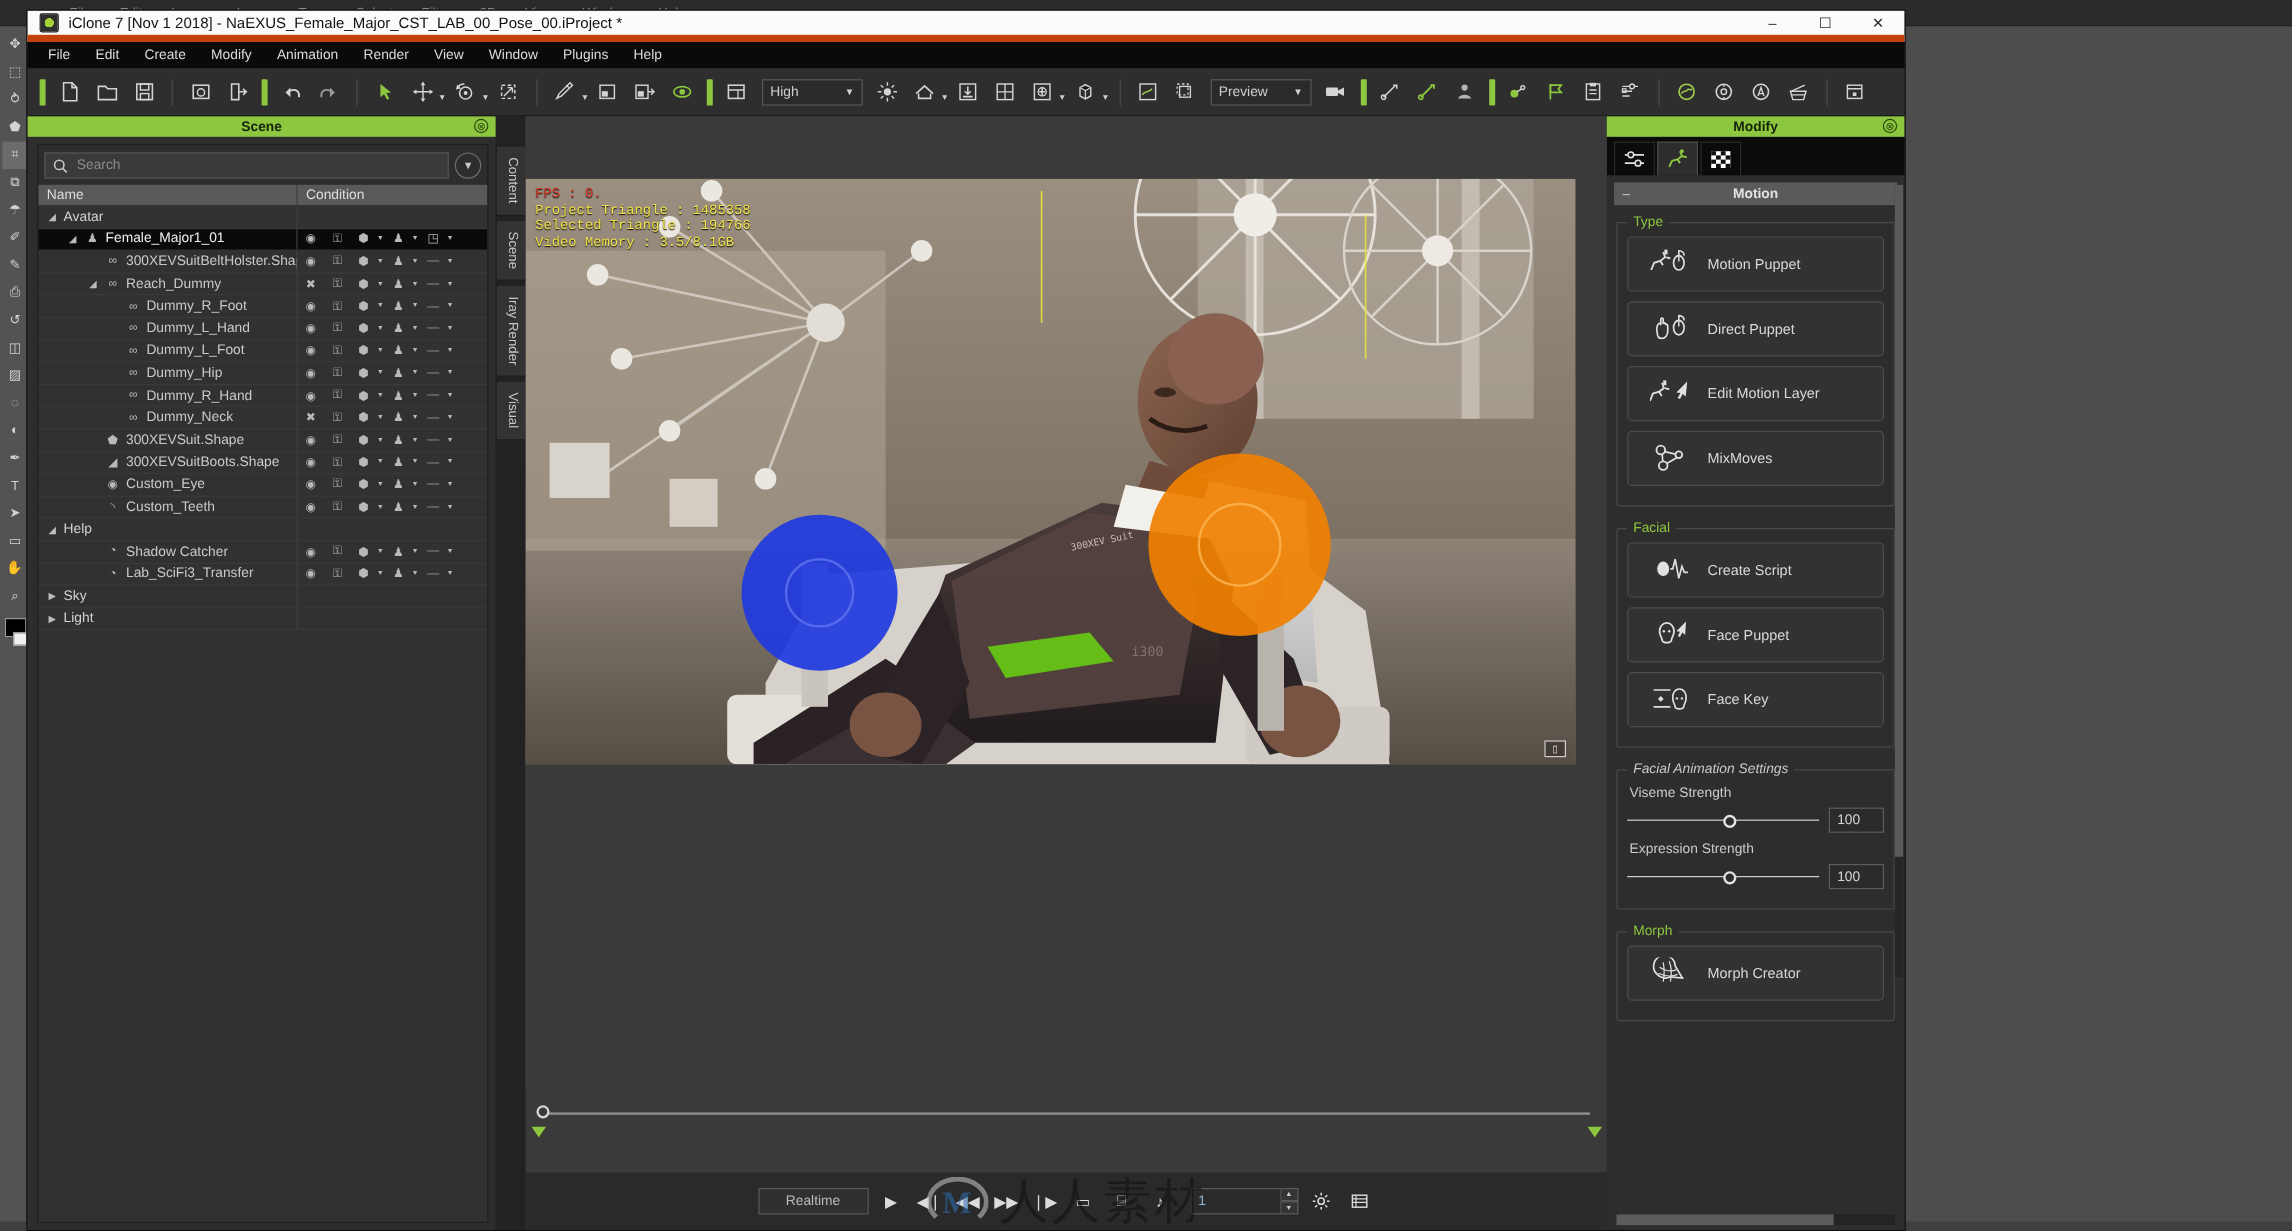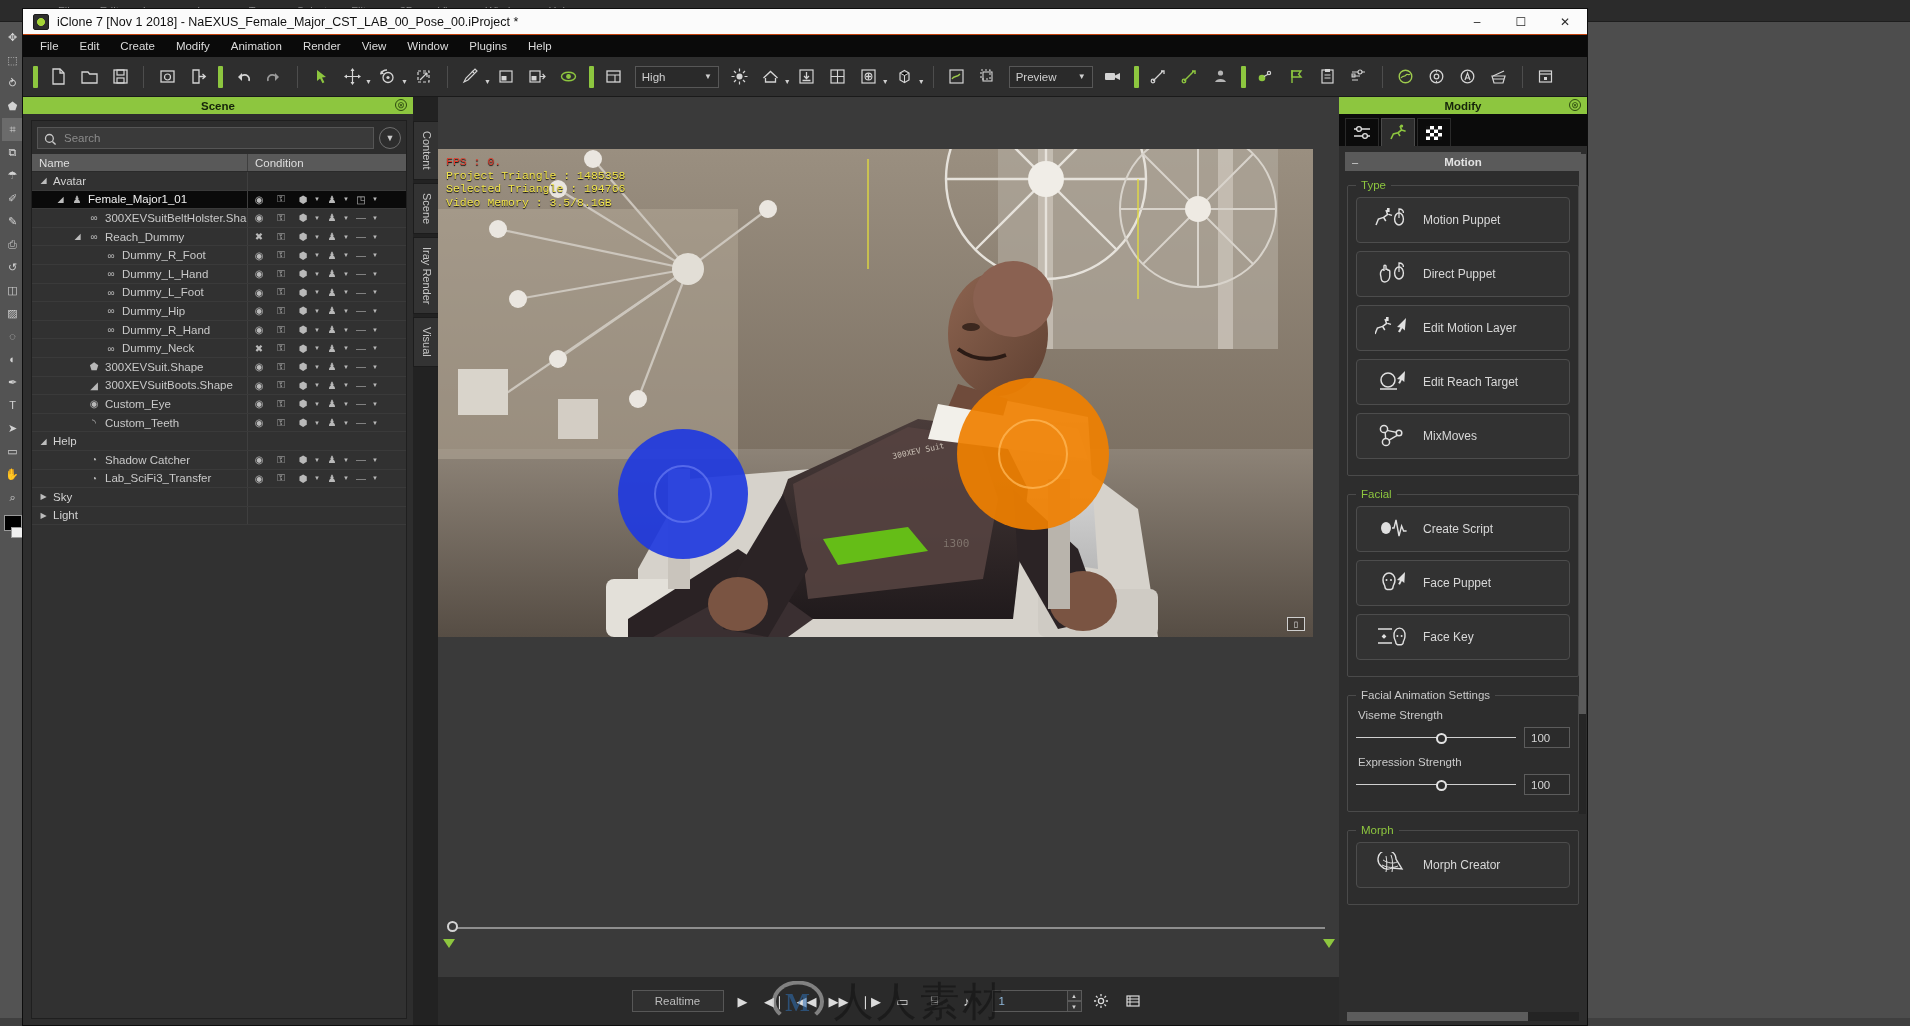--- a/index.html
+++ b/index.html
@@ -37,21 +37,21 @@
 
   
   #iclone {
     position: absolute; left: 22px; top: 8px; width: 1566px; height: 1018px;
     background: #2d2d2d; border: 1px solid #0d0d0d;
     display: flex; flex-direction: column;
   }
   
   #titlebar {
     height: 26px; background: #fbfbfb; display: flex; align-items: center;
-    border-bottom: 1px solid #c2410c; flex: 0 0 26px;
+    border-bottom: 6px solid #c2410c; flex: 0 0 26px;
   }
   #tb-icon {
     width: 16px; height: 16px; margin-left: 10px; margin-right: 8px;
     background: radial-gradient(circle at 50% 50%, #a4d436 0 38%, #2e2e2e 40% 100%);
     border: 1px solid #1b1b1b; border-radius: 2px; position: relative;
   }
   #tb-title { font-size: 12.5px; color: #101010; white-space: nowrap; }
   #tb-btns { margin-left: auto; display: flex; }
   .tb-btn {
     width: 44px; height: 26px; display: flex; align-items: center; justify-content: center;
@@ -235,21 +235,21 @@
   .mp-tab.active { background: #2d2d2d; border-color: #4a4a4a; }
   #mp-scroll { flex: 1 1 auto; overflow: hidden; position: relative; padding: 6px 6px 0 6px; }
   .sec-head {
     height: 19px; background: #5a5a5a; display: flex; align-items: center;
     justify-content: center; position: relative; margin-bottom: 8px;
   }
   .sec-head .txt { font-size: 11.5px; color: #e2e2e2; font-weight: bold; }
   .sec-head .mn { position: absolute; left: 7px; color: #d8d8d8; font-size: 11px; line-height: 10px; }
   fieldset.grp { border: 1px solid #4a4a4a; border-radius: 2px; margin: 0 2px 12px; padding: 6px 8px 8px; }
   fieldset.grp > legend { font-size: 11.5px; color: #8dc63f; padding: 0 5px; }
-  fieldset.grp.plain > legend { color: #c9c9c9; }
+  fieldset.grp.plain > legend { color: #c9c9c9; font-style: italic; }
   .bigbtn {
     height: 46px; border: 1px solid #4d4d4d; border-radius: 4px; background: #323232;
     display: flex; align-items: center; margin-bottom: 8px; padding-left: 18px; gap: 14px;
   }
   .bigbtn .lbl { font-size: 12px; color: #d8d8d8; }
   .bigbtn .ic { width: 34px; display: flex; align-items: center; justify-content: center; }
   .slider-label { font-size: 11.5px; color: #cacaca; margin: 2px 0 6px 2px; }
   .slider-row { display: flex; align-items: center; gap: 8px; margin-bottom: 8px; justify-content: flex-end; }
   .slider { flex: 1; height: 14px; position: relative; }
   .slider .bar { position: absolute; left: 0; right: 0; top: 6px; height: 1px; background: #cfcfcf; }
@@ -1165,30 +1165,20 @@
                   <path d="M10 4l1.6 4.4-4 3 2.2 3.6M7.6 11.4L2.4 13 0 19M12.6 8.4L16 9.4" stroke="#e0e0e0" stroke-width="1.5" fill="none"></path>
                   <rect x="11" y="2" width="2.6" height="4" fill="#e0e0e0"></rect>
                   <path d="M31 3l-9 9 3.4.4L23 16.6l2 .9 2.2-4.2 2.6 2.2z" fill="#e0e0e0"></path>
                 </svg>
             </span>
             <span class="lbl">Edit Motion Layer</span>
           </div>
           <div class="bigbtn">
             <span class="ic">
               <svg width="34" height="26" viewBox="0 0 34 26">
-                  <circle cx="13" cy="11" r="7" fill="none" stroke="#e0e0e0" stroke-width="1.5"></circle>
-                  <path d="M5 20h17" stroke="#e0e0e0" stroke-width="1.5"></path>
-                  <path d="M30 2l-8 8 3 .4-1.8 3.6 1.8.8 1.9-3.7 2.4 2z" fill="#e0e0e0"></path>
-                </svg>
-            </span>
-            <span class="lbl">Edit Reach Target</span>
-          </div>
-          <div class="bigbtn">
-            <span class="ic">
-              <svg width="34" height="26" viewBox="0 0 34 26">
                   <circle cx="9" cy="6" r="3.6" fill="none" stroke="#e0e0e0" stroke-width="1.5"></circle>
                   <circle cx="11" cy="19" r="3.6" fill="none" stroke="#e0e0e0" stroke-width="1.5"></circle>
                   <circle cx="24" cy="10" r="2.8" fill="none" stroke="#e0e0e0" stroke-width="1.5"></circle>
                   <path d="M10.2 9.4l.4 6M12 7.4l9.4 2M13.6 17.4l8.6-5" stroke="#e0e0e0" stroke-width="1.4" fill="none"></path>
                 </svg>
             </span>
             <span class="lbl">MixMoves</span>
           </div>
         </fieldset>
 

